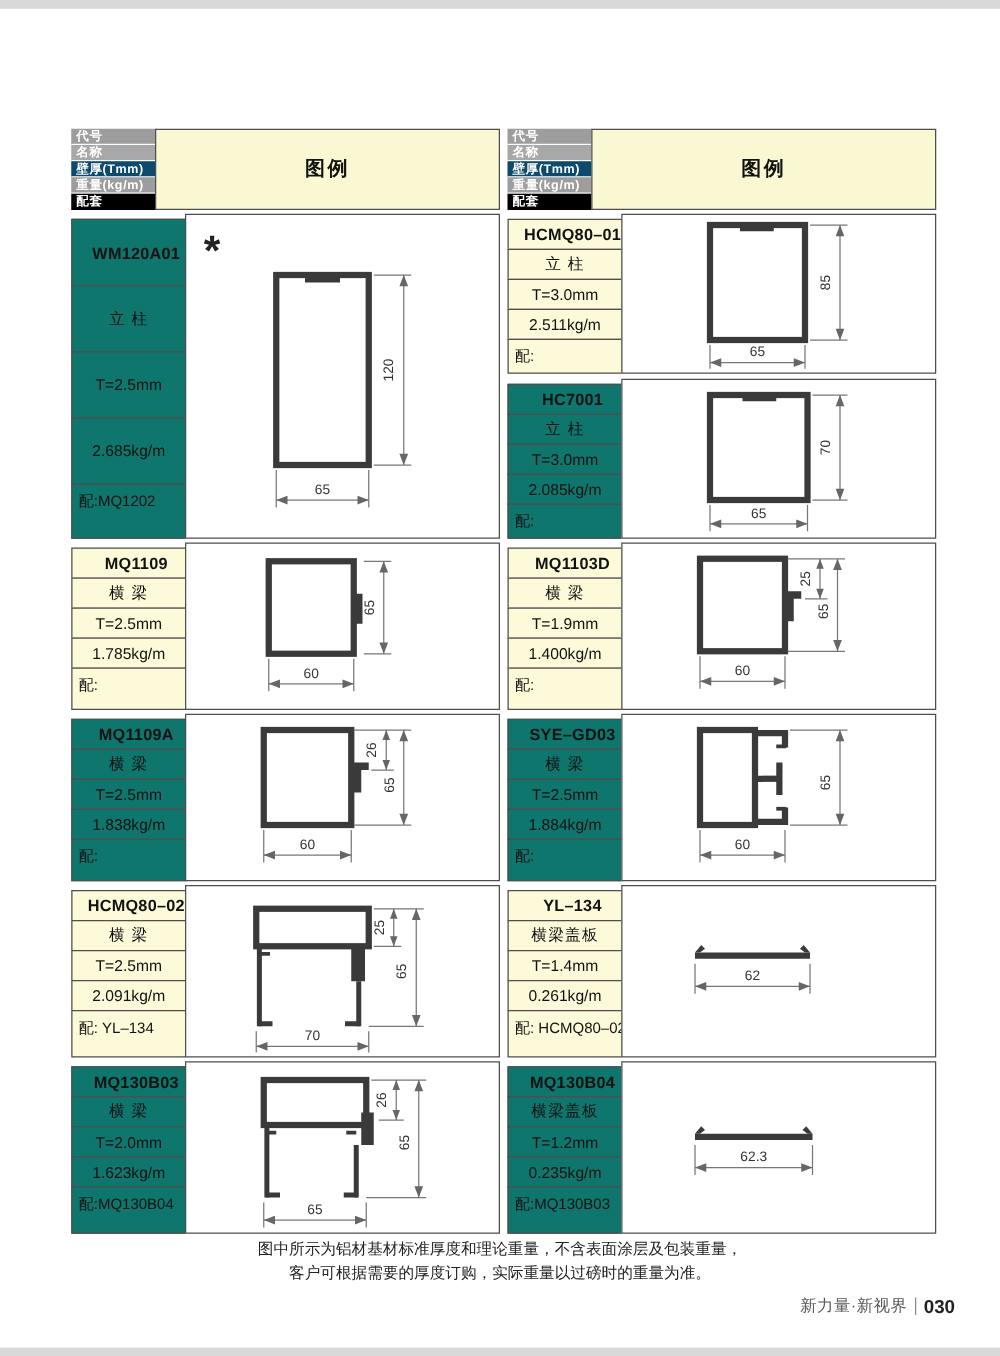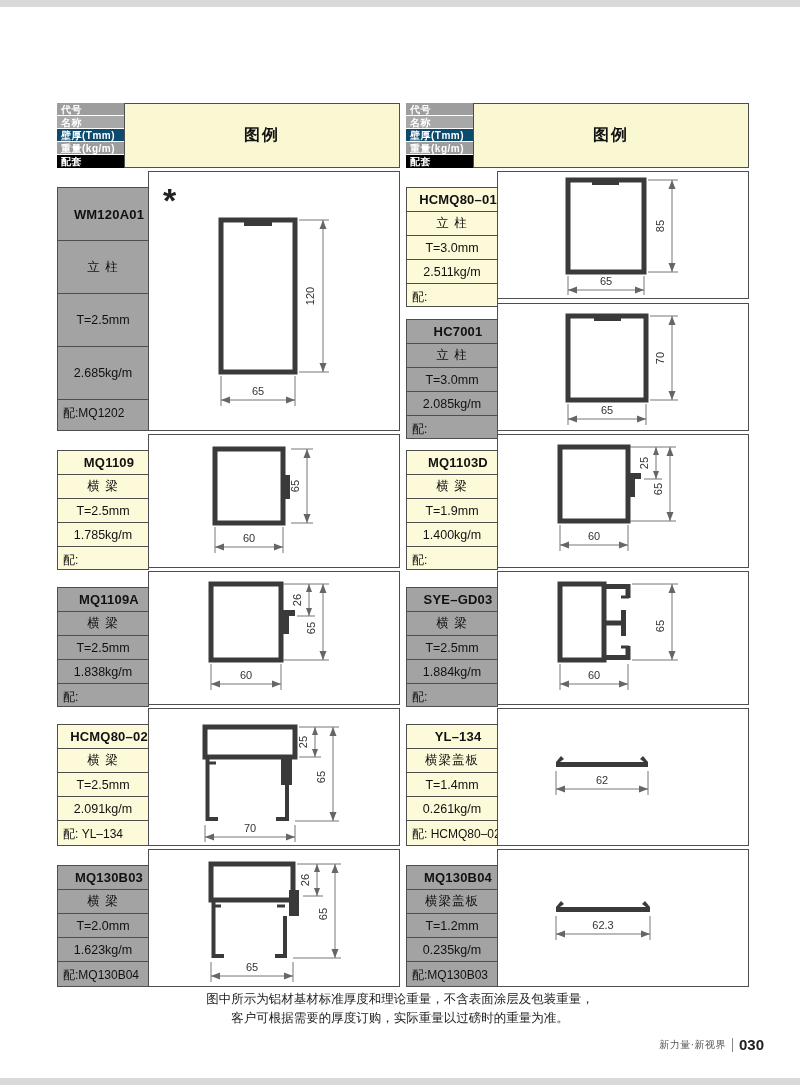--- a/index.html
+++ b/index.html
@@ -27,47 +27,47 @@
     display:flex; align-items:center; justify-content:center; font-size:16px; font-weight:bold;
     letter-spacing:2px; color:#111; }
 
   
   .band { display:flex; margin-bottom:3px; }
   .subcol { display:flex; flex-direction:column; width:343px; }
   .subband { display:flex; }
   .info { width:92px; display:flex; flex-direction:column; }
   .cell { border:1px solid #4e4e4e; margin-top:-1px; display:flex; align-items:center;
     justify-content:center; font-size:12.5px; color:#111; }
-  .info .cell:first-child { margin-top:16px;padding-left:12px; }
+  .info .cell:first-child { margin-top:4px;padding-left:12px; }
   .cell.code { font-weight:bold; font-size:13px; letter-spacing:0.2px; }
   .cell.name { letter-spacing:1px; }
   .cell.match { flex:1; align-items:flex-start; justify-content:flex-start;
     padding:5px 0 0 5px; font-size:12px; white-space:nowrap; }
   .bg-y .cell { background:#fcfad8; }
-  .bg-g .cell { background:#a3a3a3;text-align:right; }
+  .bg-g .cell { background:#0f766e;text-align:right; }
   .row-s { height:25px; flex:0 0 auto; }
   .row-t { height:54px; flex:0 0 auto; }
   .diagram { flex:1; margin-left:-1px; background:#fff; border:1px solid #4e4e4e; }
   .diagram svg { display:block; width:100%; height:100%; }
 
   
   .p  { stroke:#3a3a3a; stroke-width:5; fill:none; }
   .p4 { stroke:#3a3a3a; stroke-width:4; fill:none; }
   .p3 { stroke:#3a3a3a; stroke-width:3; fill:none; }
   .pf { fill:#3a3a3a; stroke:none; }
   .d  { stroke:#777; stroke-width:1; fill:none; }
   .a  { fill:#666; stroke:none; }
   svg text { font-size:11px; fill:#333; font-family:"Liberation Sans","DejaVu Sans",sans-serif; }
   svg text.star { font-size:34px; fill:#222; font-weight:bold; }
 
   .note { position:absolute; top:990px; left:0; width:800px; text-align:center;
     font-size:12.5px; line-height:19px; color:#222; }
   .brand-footer { position:absolute; top:1036px; right:36px; display:flex;
     align-items:center; gap:6px; }
-  .brand-slogan { font-size:10px; color:#555; letter-spacing:0.5px; }
+  .brand-slogan { font-size:13px; color:#555; letter-spacing:0.5px; }
   .brand-divider { width:1px; height:14px; background:#888; }
   .brand-page { font-size:15px; font-weight:bold; color:#222; }
 </style>
 </head>
 <body>
 
 <div class="sheet">
   <div class="edge-strip edge-top"></div>
 
   <div class="table">

